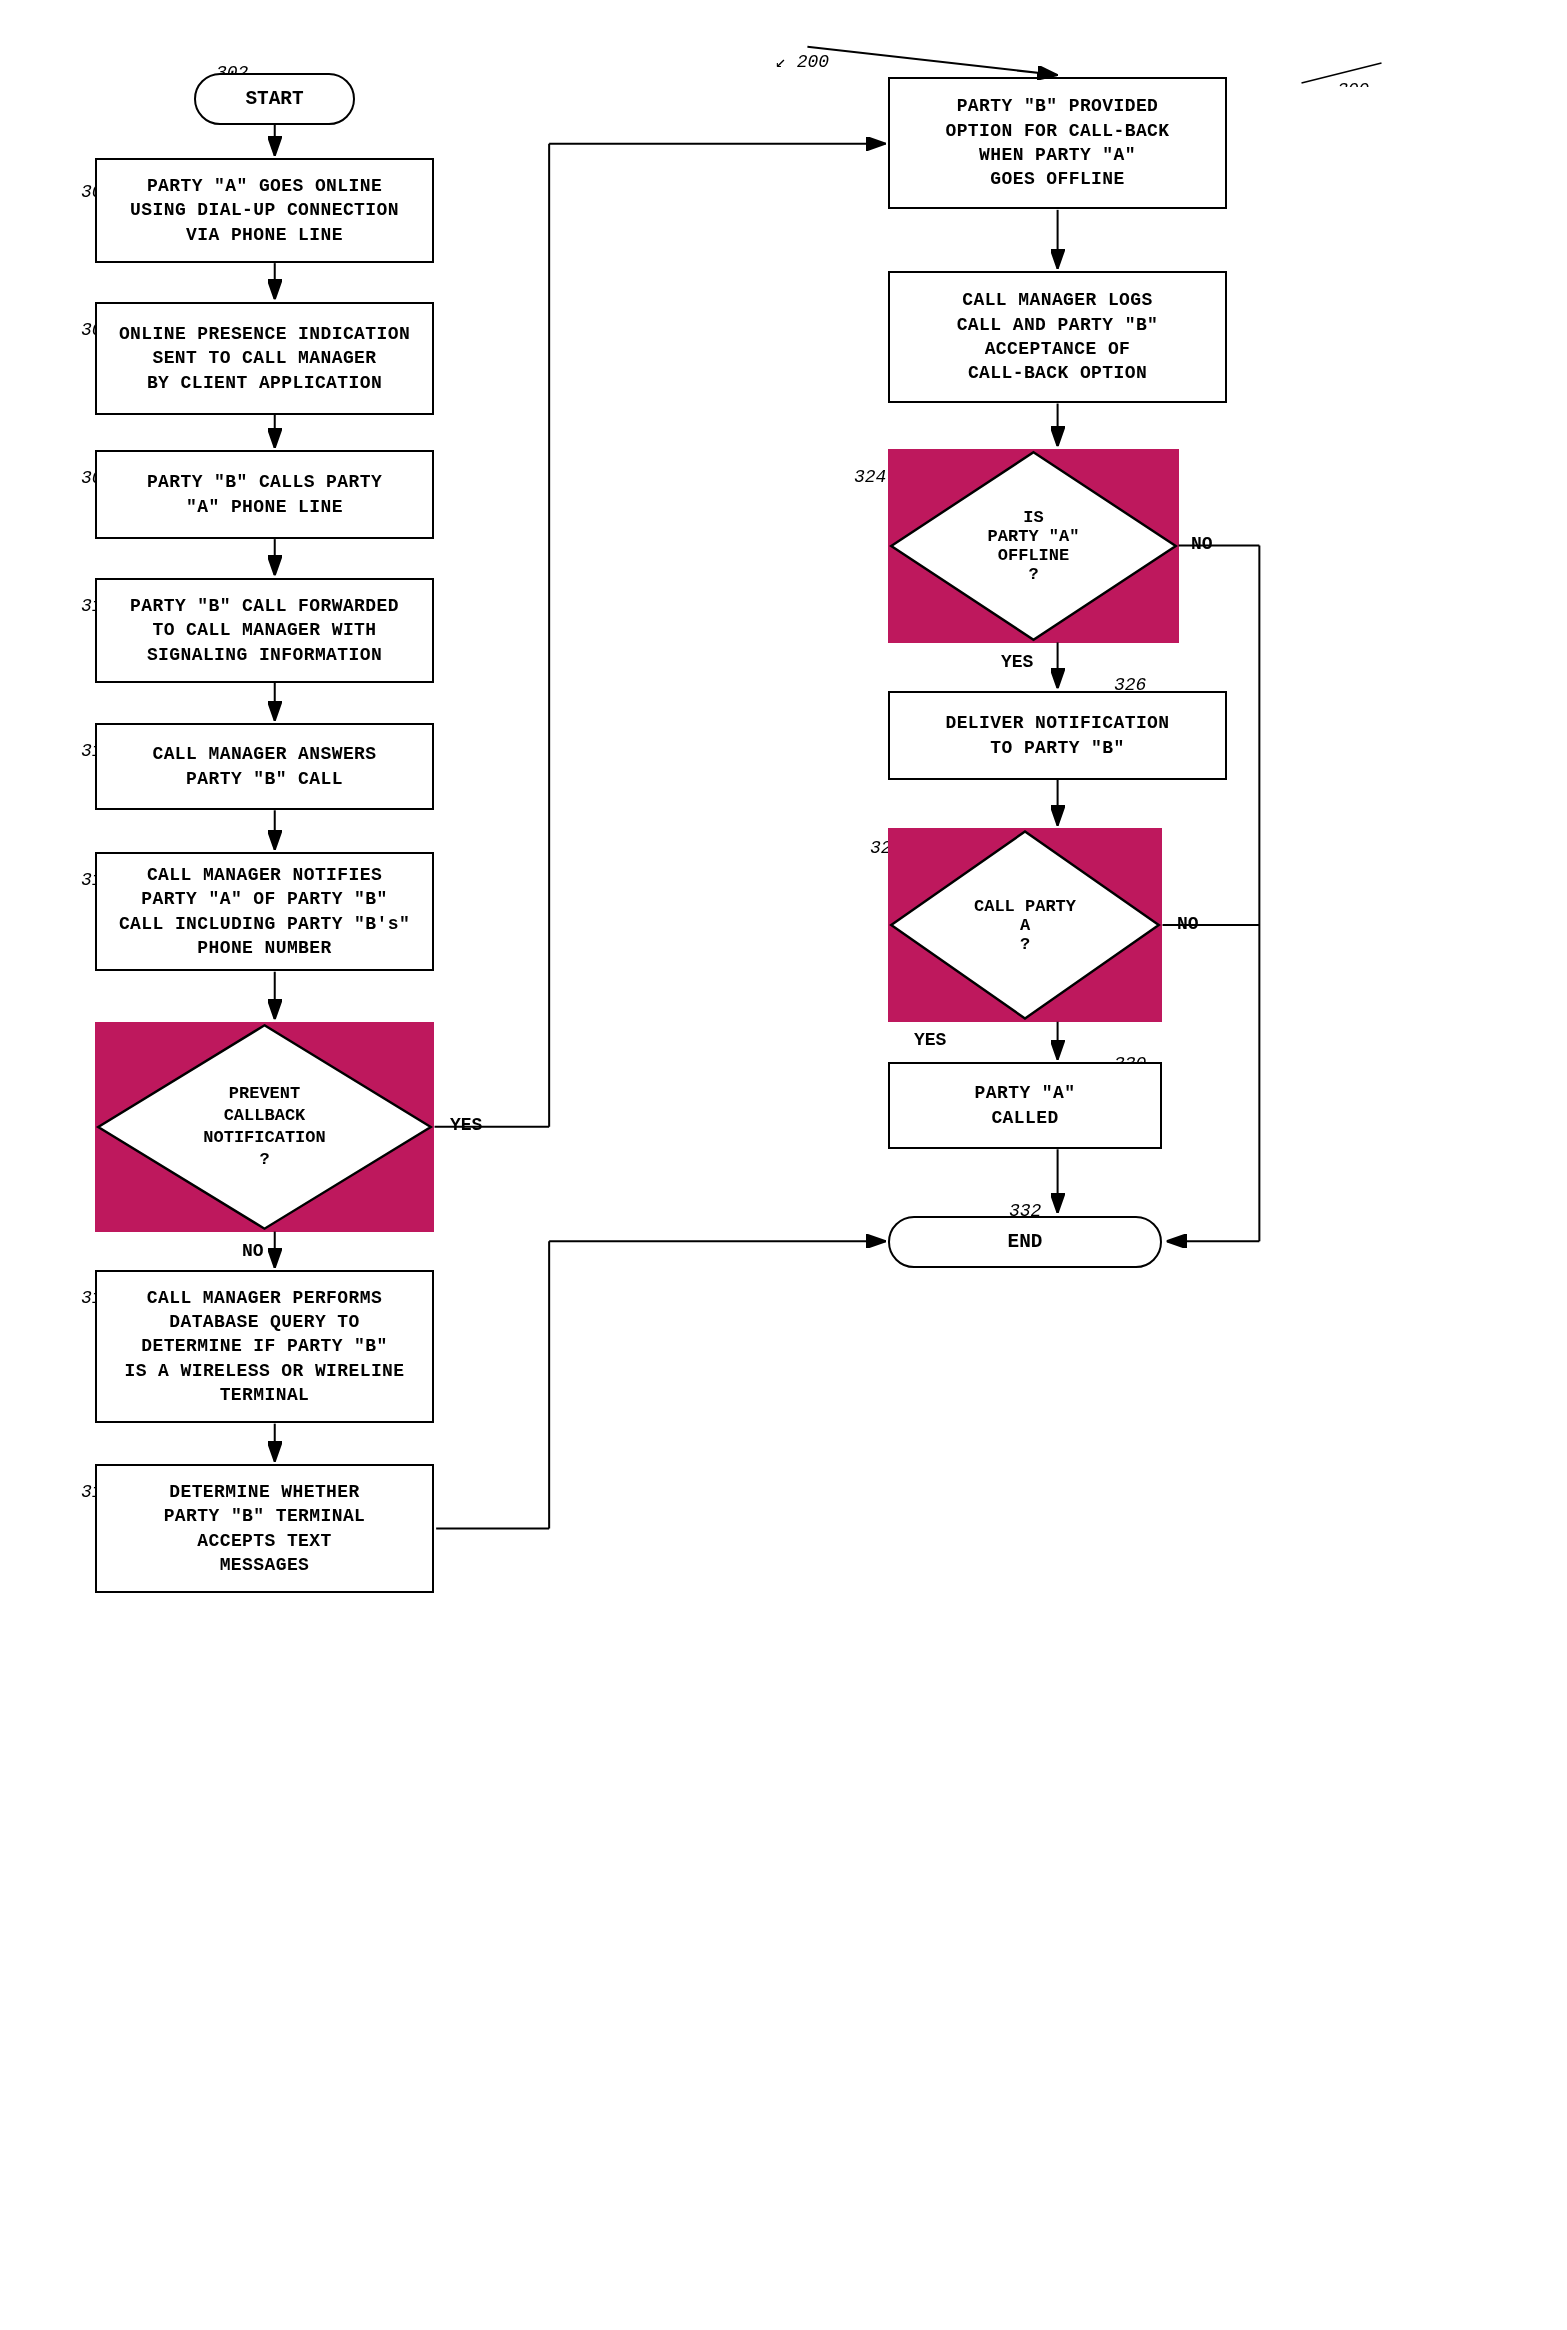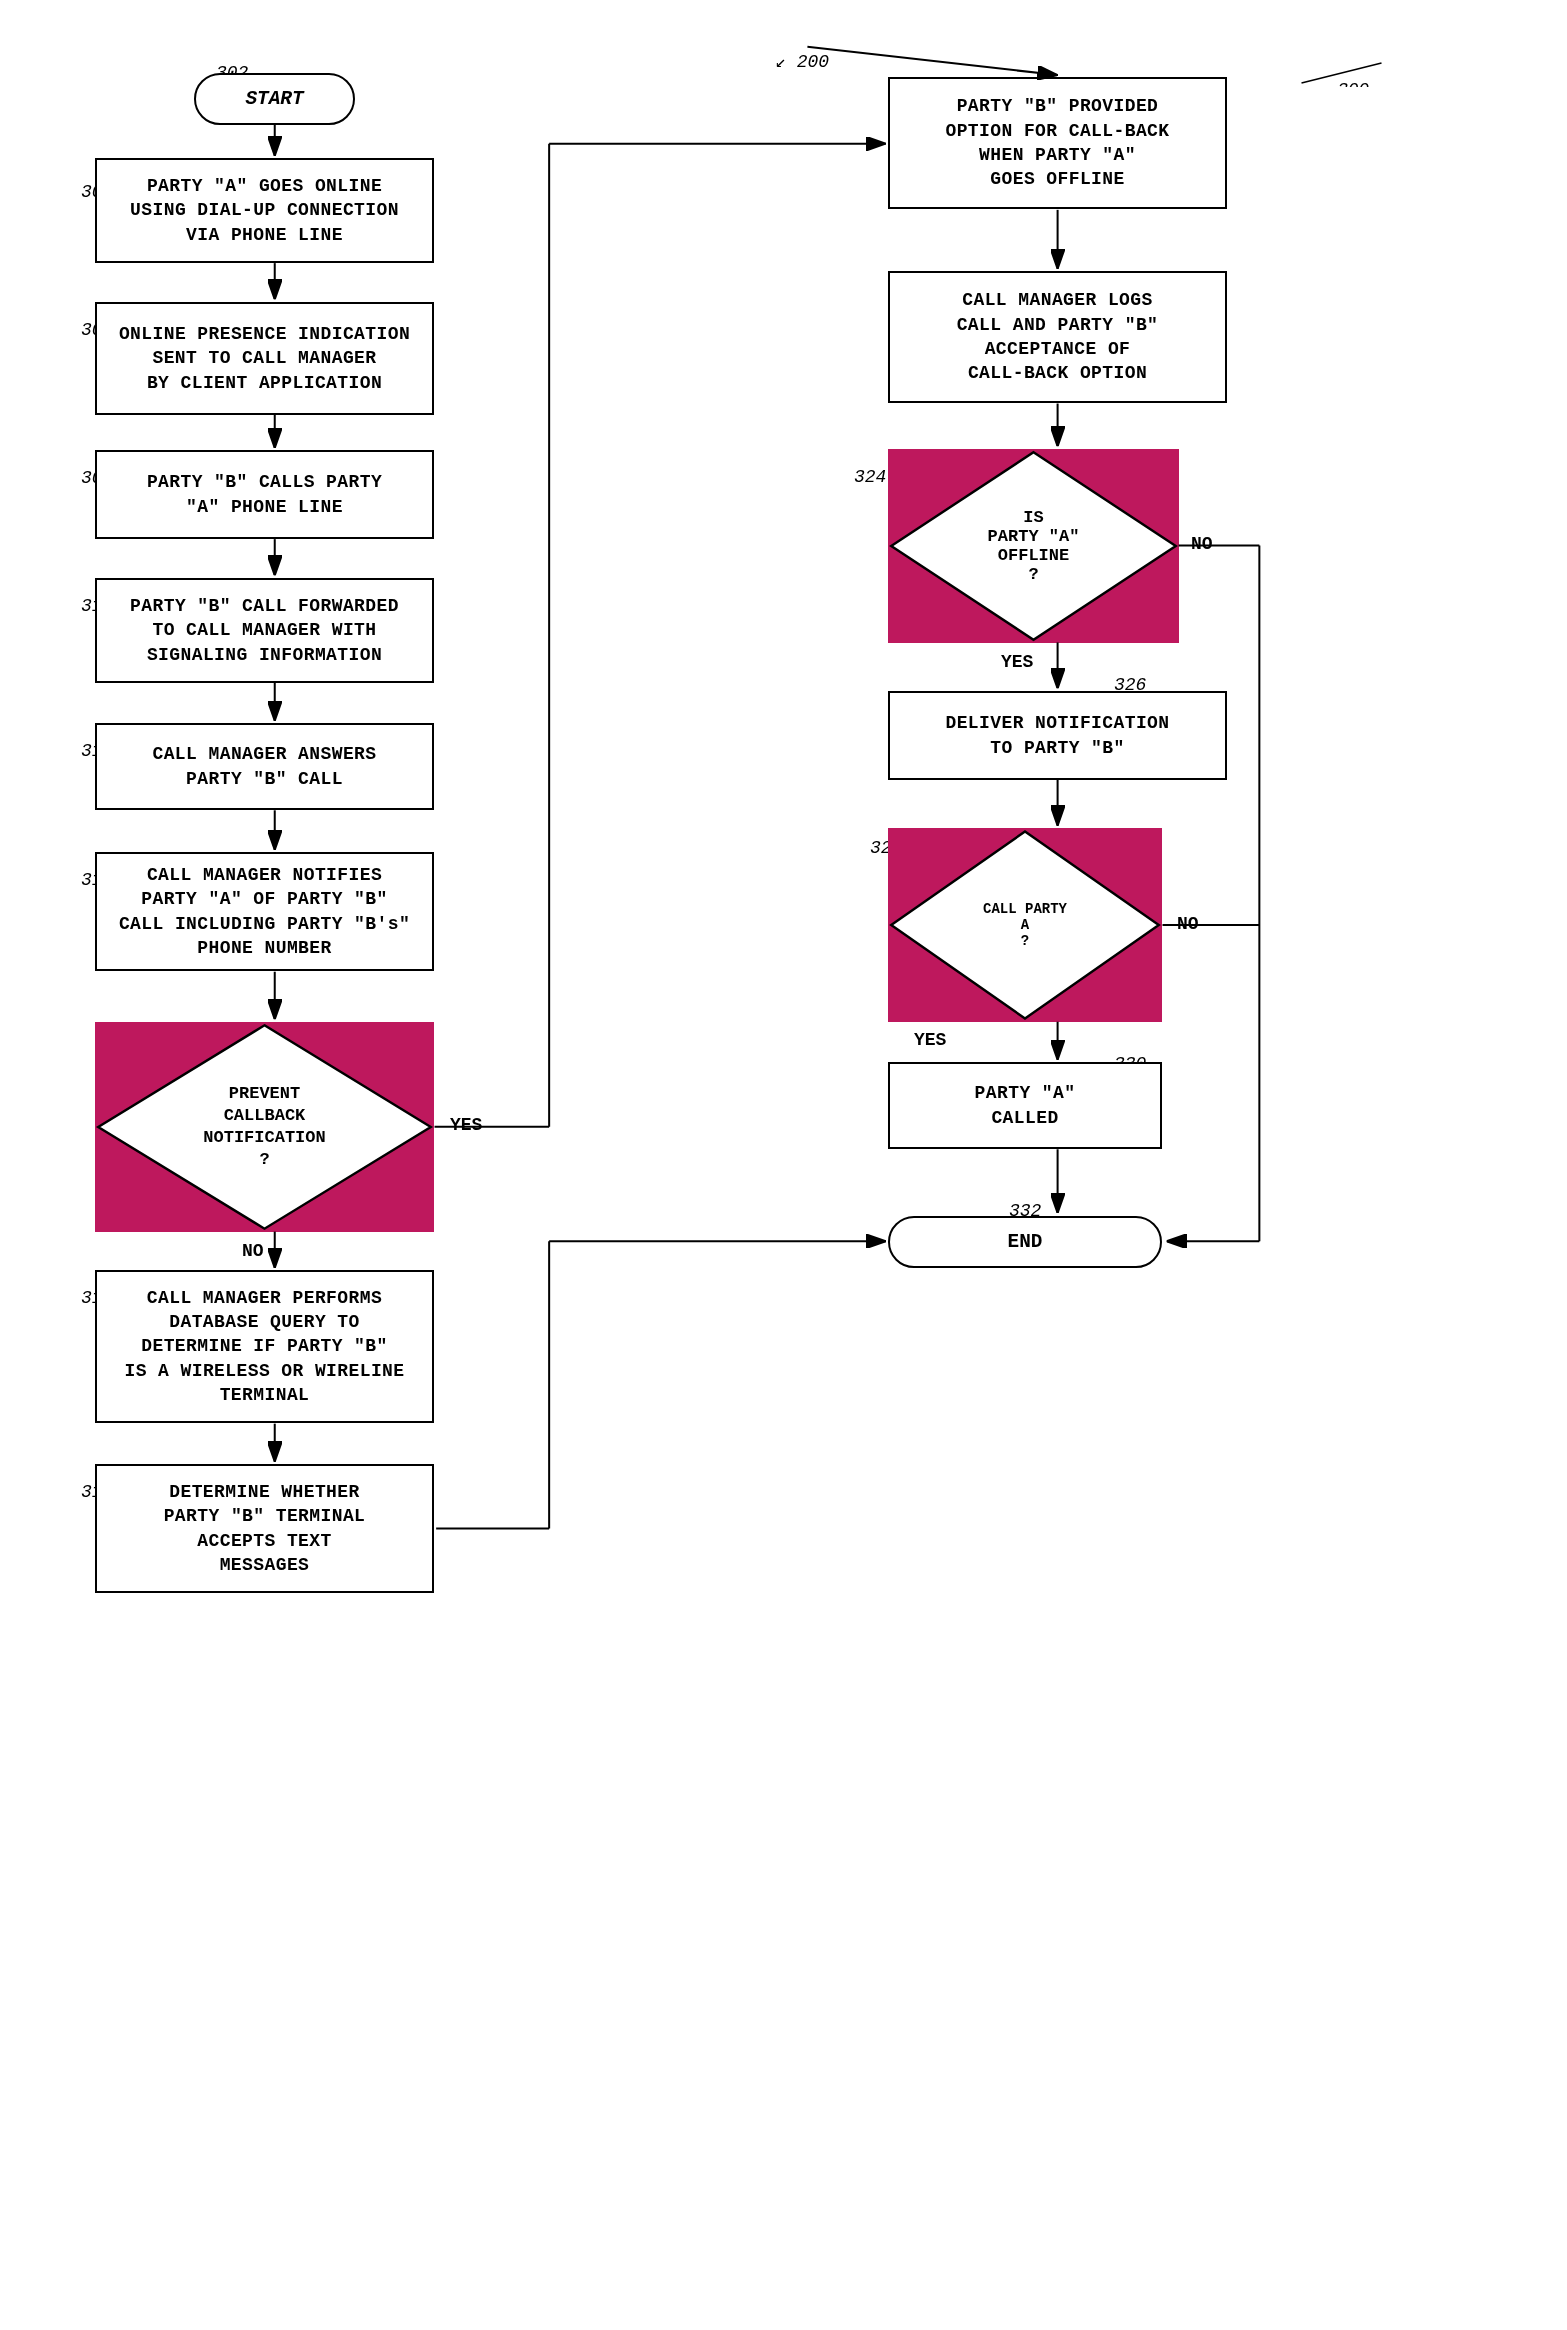--- a/index.html
+++ b/index.html
@@ -100,21 +100,21 @@
 <div class="diagram-container">
 
   <div class="ref-label" style="top:55px; right:178px;">
     <svg width="97" height="32" viewBox="0 0 120 40" style="font-size:22px">
         <line x1="10" y1="35" x2="110" y2="10" stroke="#000" stroke-width="2"></line>
         <text x="55" y="50" font-size="22" font-style="italic" font-family="Courier New">300</text>
       </svg>
   </div>
 
   <div class="ref-label" style="top:63px; left:216px;">302</div>
-  <div class="shape oval" style="top:73px; left:194px; width:161px; height:52px;font-style:italic;">
+  <div class="shape oval" style="top:73px; left:194px; width:161px; height:52px;">
     <span>START</span>
   </div>
 
   <div class="ref-label" style="top:182px; left:81px;">304</div>
   <div class="shape rect" style="top:158px; left:95px; width:339px; height:105px;">
     <span>PARTY "A" GOES ONLINE<br>USING DIAL-UP CONNECTION<br>VIA PHONE LINE</span>
   </div>
 
   <div class="ref-label" style="top:320px; left:81px;">306</div>
   <div class="shape rect" style="top:302px; left:95px; width:339px; height:113px;">
@@ -194,21 +194,21 @@
 
   <div class="shape rect" style="top:691px; left:888px; width:339px; height:89px;">
     <span>DELIVER NOTIFICATION<br>TO PARTY "B"</span>
   </div>
 
   <div class="ref-label" style="top:838px; left:854px;margin-left:16px;">328</div>
   <div class="diamond shape" style="top:828px; left:888px; width:274px; height:194px;">
     <svg viewBox="0 0 340 240" xmlns="http://www.w3.org/2000/svg" style="position:absolute;top:0;left:0;width:100%;height:100%;">
       <polygon points="170,4 336,120 170,236 4,120" fill="white" stroke="black" stroke-width="3"></polygon>
     </svg>
-    <div style="position:absolute;top:0;left:0;width:100%;height:100%;display:flex;align-items:center;justify-content:center;text-align:center;font-size:14px;font-weight:bold;z-index:2;flex-direction:column;">
+    <div style="position:absolute;top:0;left:0;width:100%;height:100%;display:flex;align-items:center;justify-content:center;text-align:center;font-size:17px;font-weight:bold;z-index:2;flex-direction:column;">
       <span>CALL PARTY<br>A<br>?</span>
     </div>
   </div>
 
   <div style="position:absolute; top:914px; left:1177px; font-size:18px; font-weight:bold;">NO</div>
 
   <div style="position:absolute; top:1030px; left:914px; font-size:18px; font-weight:bold;">YES</div>
 
   <div class="ref-label" style="top:1054px; left:1114px;">330</div>
 

